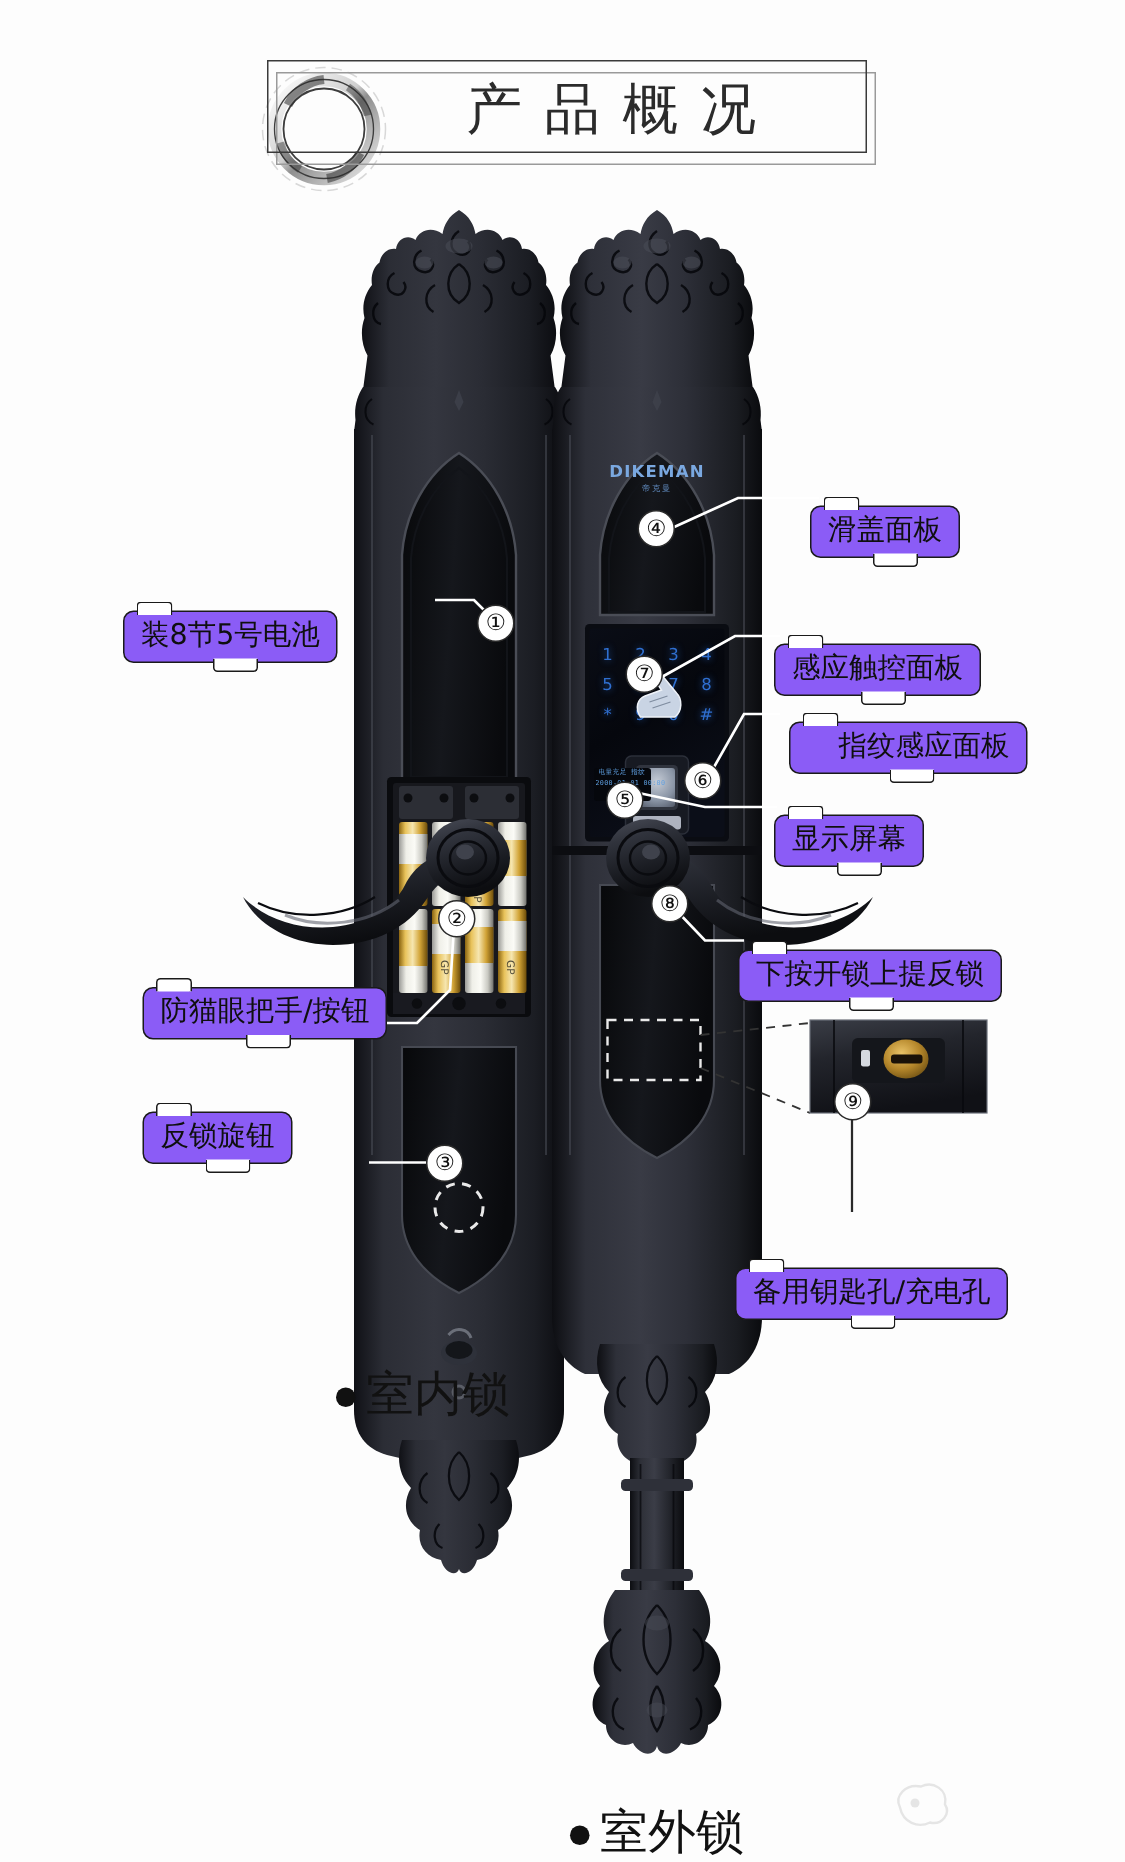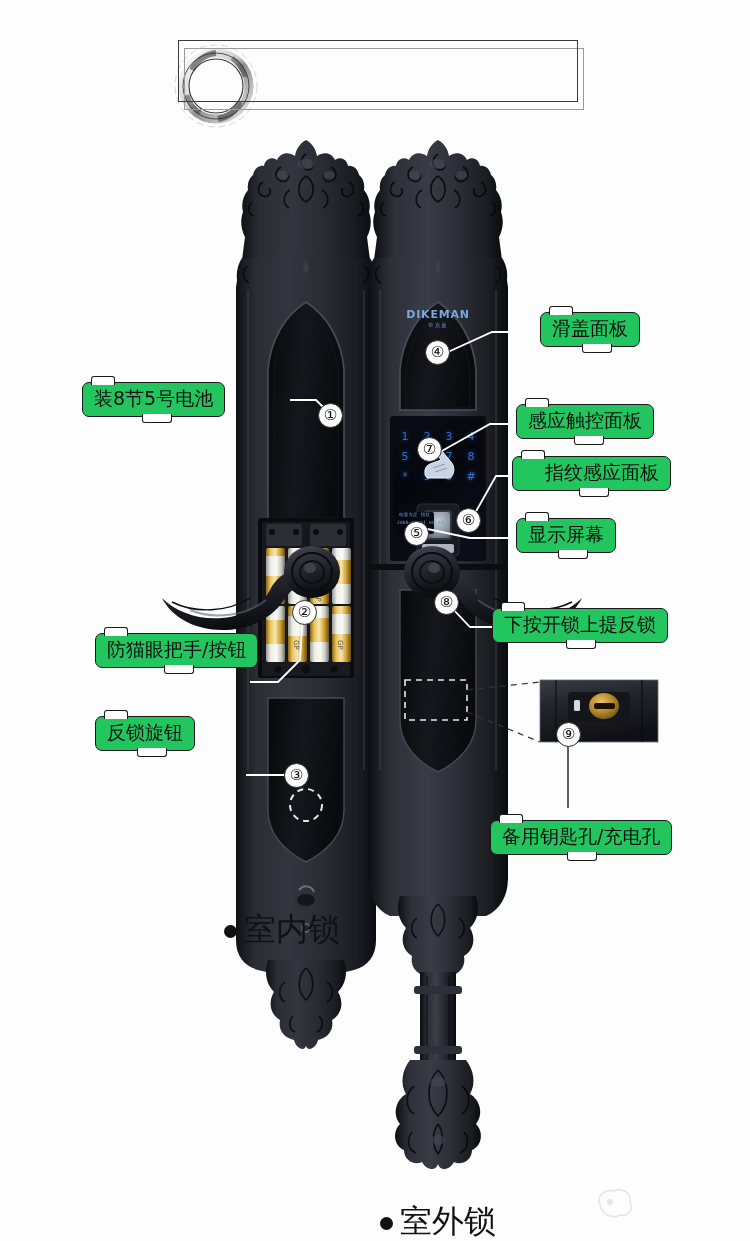--- a/index.html
+++ b/index.html
@@ -27,30 +27,31 @@
     line-height:50px; text-align:center;
     font-size:37px; letter-spacing:15px; color:#2b2b2b;
     font-family:"DejaVu Sans","Liberation Sans",sans-serif;
     font-weight:400;
   }
   .hdr-ring { position:absolute; left:170px; top:22px; width:92px; height:92px; }
 
   
   .label {
     position:absolute;
-    background:#22c55e;
+    background:#8b5cf6;
     border:1.8px solid #1a1a1a;
     border-radius:7px;
     padding:5px 11px 6px 11px;
     font-size:19px;
     color:#0f0f0f;
     white-space:nowrap;
     font-family:"DejaVu Sans","Liberation Sans",sans-serif;
     line-height:1.15;
     z-index:40;
+    margin-top:25px;
   }
   
   .label::before {
     content:"";
     position:absolute; left:8px; top:-7px; width:22px; height:8px;
     background:#fff;
     border:1.8px solid #1a1a1a;
     border-bottom:none;
     border-radius:3px 3px 0 0;
   }
@@ -146,20 +147,21 @@
       <circle cx="46" cy="46" r="25" fill="#fdfdfd"></circle>
       <path d="M22 30 A30 30 0 0 1 46 13" fill="none" stroke="#2c2c2c" stroke-width="6" opacity="0.55"></path>
       <path d="M70 62 A30 30 0 0 1 48 79" fill="none" stroke="#2c2c2c" stroke-width="6" opacity="0.55"></path>
       <path d="M17 55 A30 30 0 0 0 30 73" fill="none" stroke="#2c2c2c" stroke-width="5" opacity="0.45"></path>
       <path d="M62 18 A30 30 0 0 1 75 37" fill="none" stroke="#2c2c2c" stroke-width="5" opacity="0.45"></path>
     </svg>
   </div>
 
   <div class="hdr-box-shadow"></div>
   <div class="hdr-box"></div>
+  <div class="hdr-title">产品概况</div>
 </div>
 
 <div id="locks">
   <svg width="750" height="1120" viewBox="0 0 750 1120" style="position:absolute;left:0;top:120px;">
     <defs>
       <linearGradient id="bodyG" x1="0" y1="0" x2="1" y2="0">
         <stop offset="0%" stop-color="#101116"></stop>
         <stop offset="14%" stop-color="#2b2d35"></stop>
         <stop offset="38%" stop-color="#34363f"></stop>
         <stop offset="62%" stop-color="#2a2c34"></stop>
@@ -601,21 +603,21 @@
   <div class="label" style="left:82px;  top:382px;text-align:center;">装8节5号电池</div>
 
   <div class="label" style="left:95px;  top:633px;text-align:center;">防猫眼把手/按钮</div>
 
   <div class="label" style="left:95px;  top:716px;text-align:center;">反锁旋钮</div>
 
   <div class="label" style="left:540px; top:312px;">滑盖面板</div>
 
   <div class="label" style="left:516px; top:404px;">感应触控面板</div>
 
-  <div class="label" style="left:512px; top:456px;padding-left:32px;">指纹感应面板</div>
+  <div class="label" style="left:526px; top:456px;padding-left:32px;">指纹感应面板</div>
 
   <div class="label" style="left:516px; top:518px;">显示屏幕</div>
 
   <div class="label" style="left:492px; top:608px;">下按开锁上提反锁</div>
 
   <div class="label" style="left:490px; top:820px;">备用钥匙孔/充电孔</div>
 </div>
 
 <div id="markers">
   <div class="marker" style="left:318px; top:403px;">①</div>

